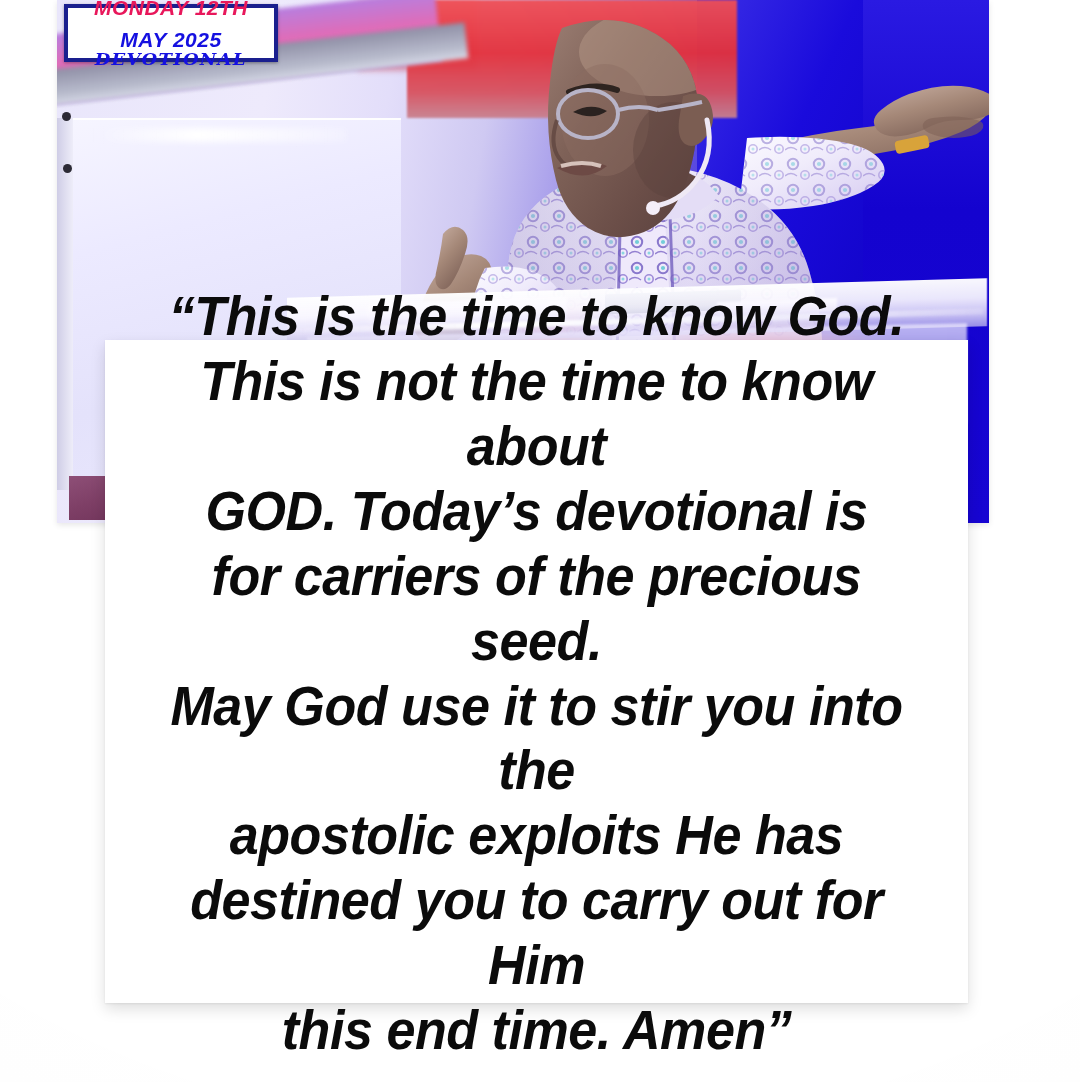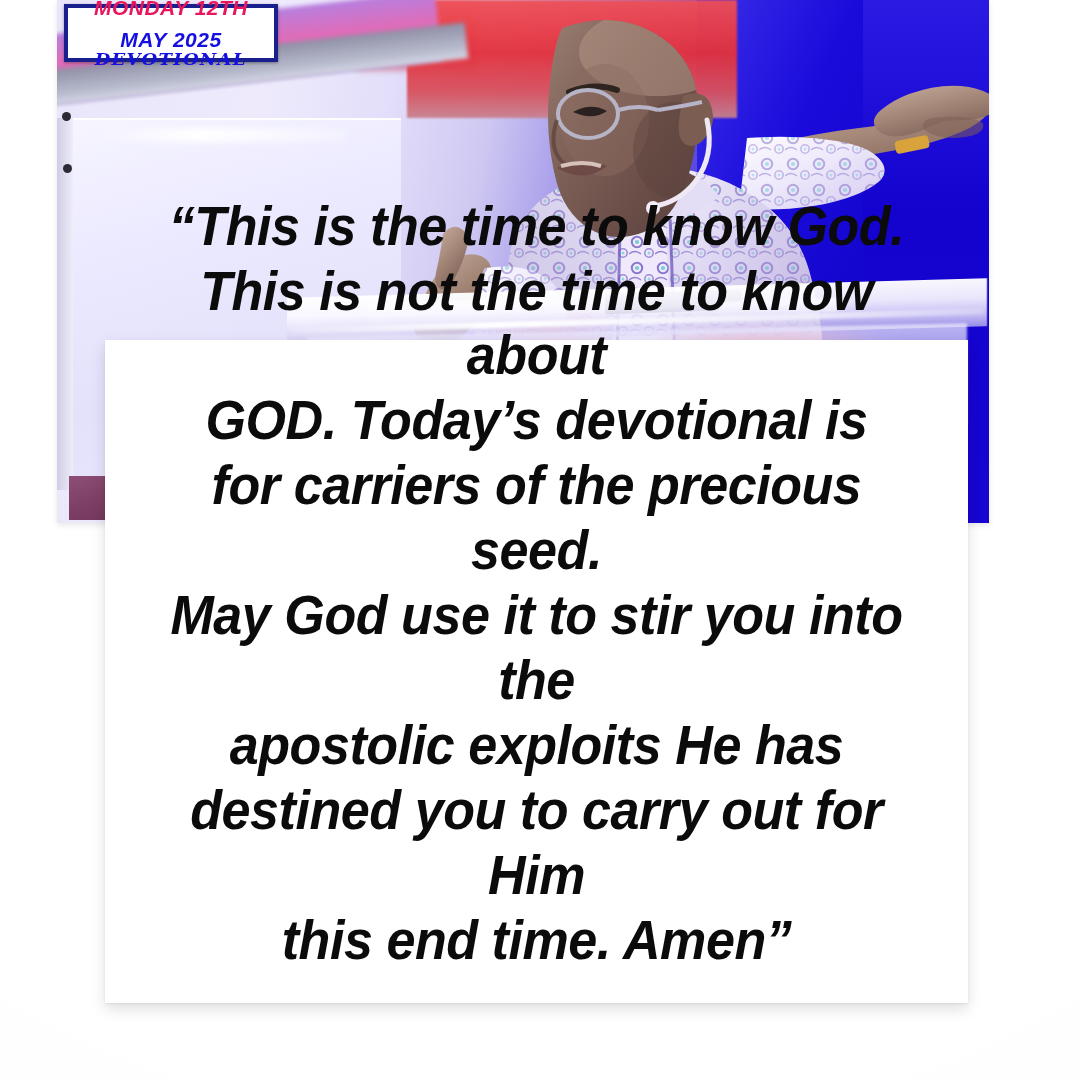--- a/index.html
+++ b/index.html
@@ -274,21 +274,21 @@
   .quote-card {
     position: absolute;
     left: 105px;
     top: 340px;
     width: 863px;
     height: 663px;
     background: #ffffff;
     box-shadow: 0 6px 14px rgba(0,0,0,0.13), 0 1px 2px rgba(0,0,0,0.07);
     z-index: 15;
     display: flex;
-    align-items: flex-end;
+    align-items: center;
     justify-content: center;
     box-sizing: border-box;
     padding: 34px 26px 30px;
   }
   .quote-text {
     font-family: "Liberation Sans Narrow", "Liberation Sans", sans-serif;
     font-weight: 700;
     font-style: italic;
     font-size: 56px;
     line-height: 1.16;

